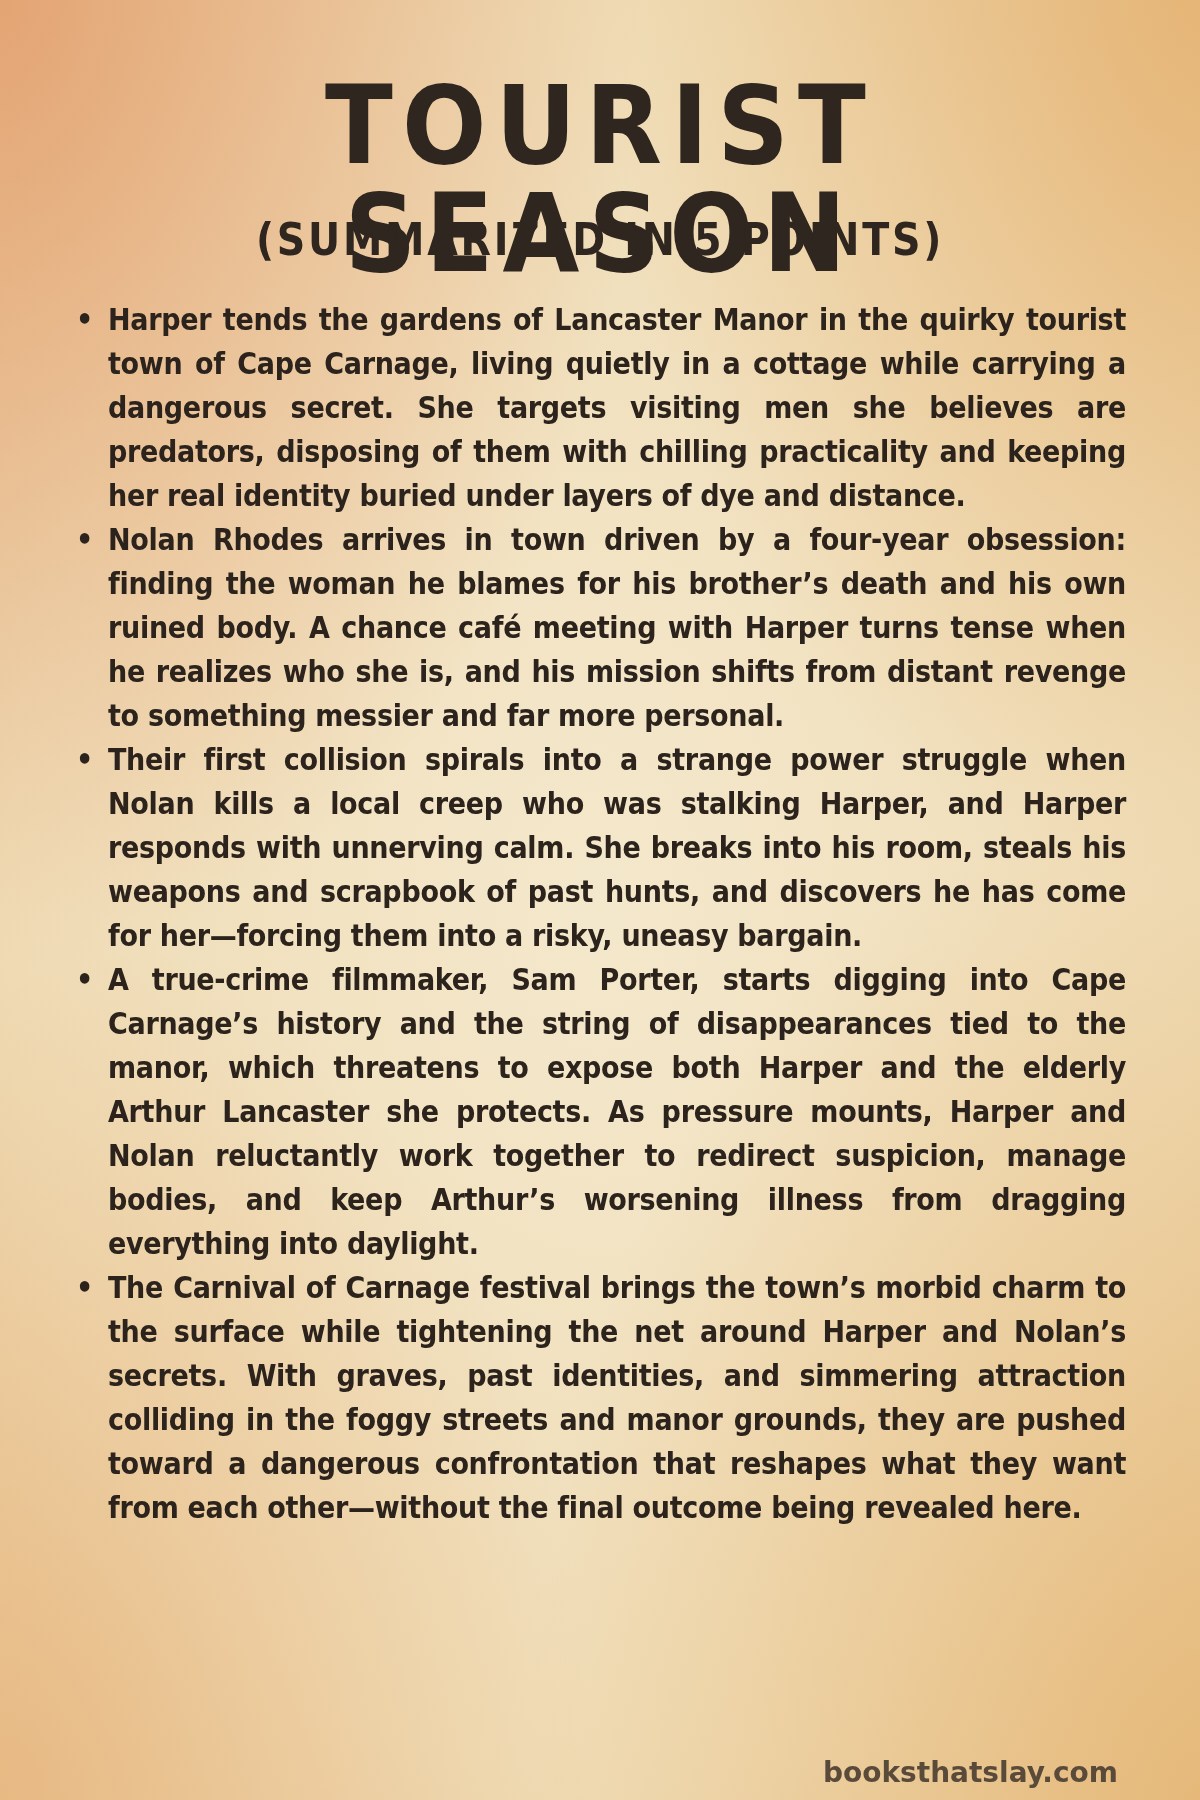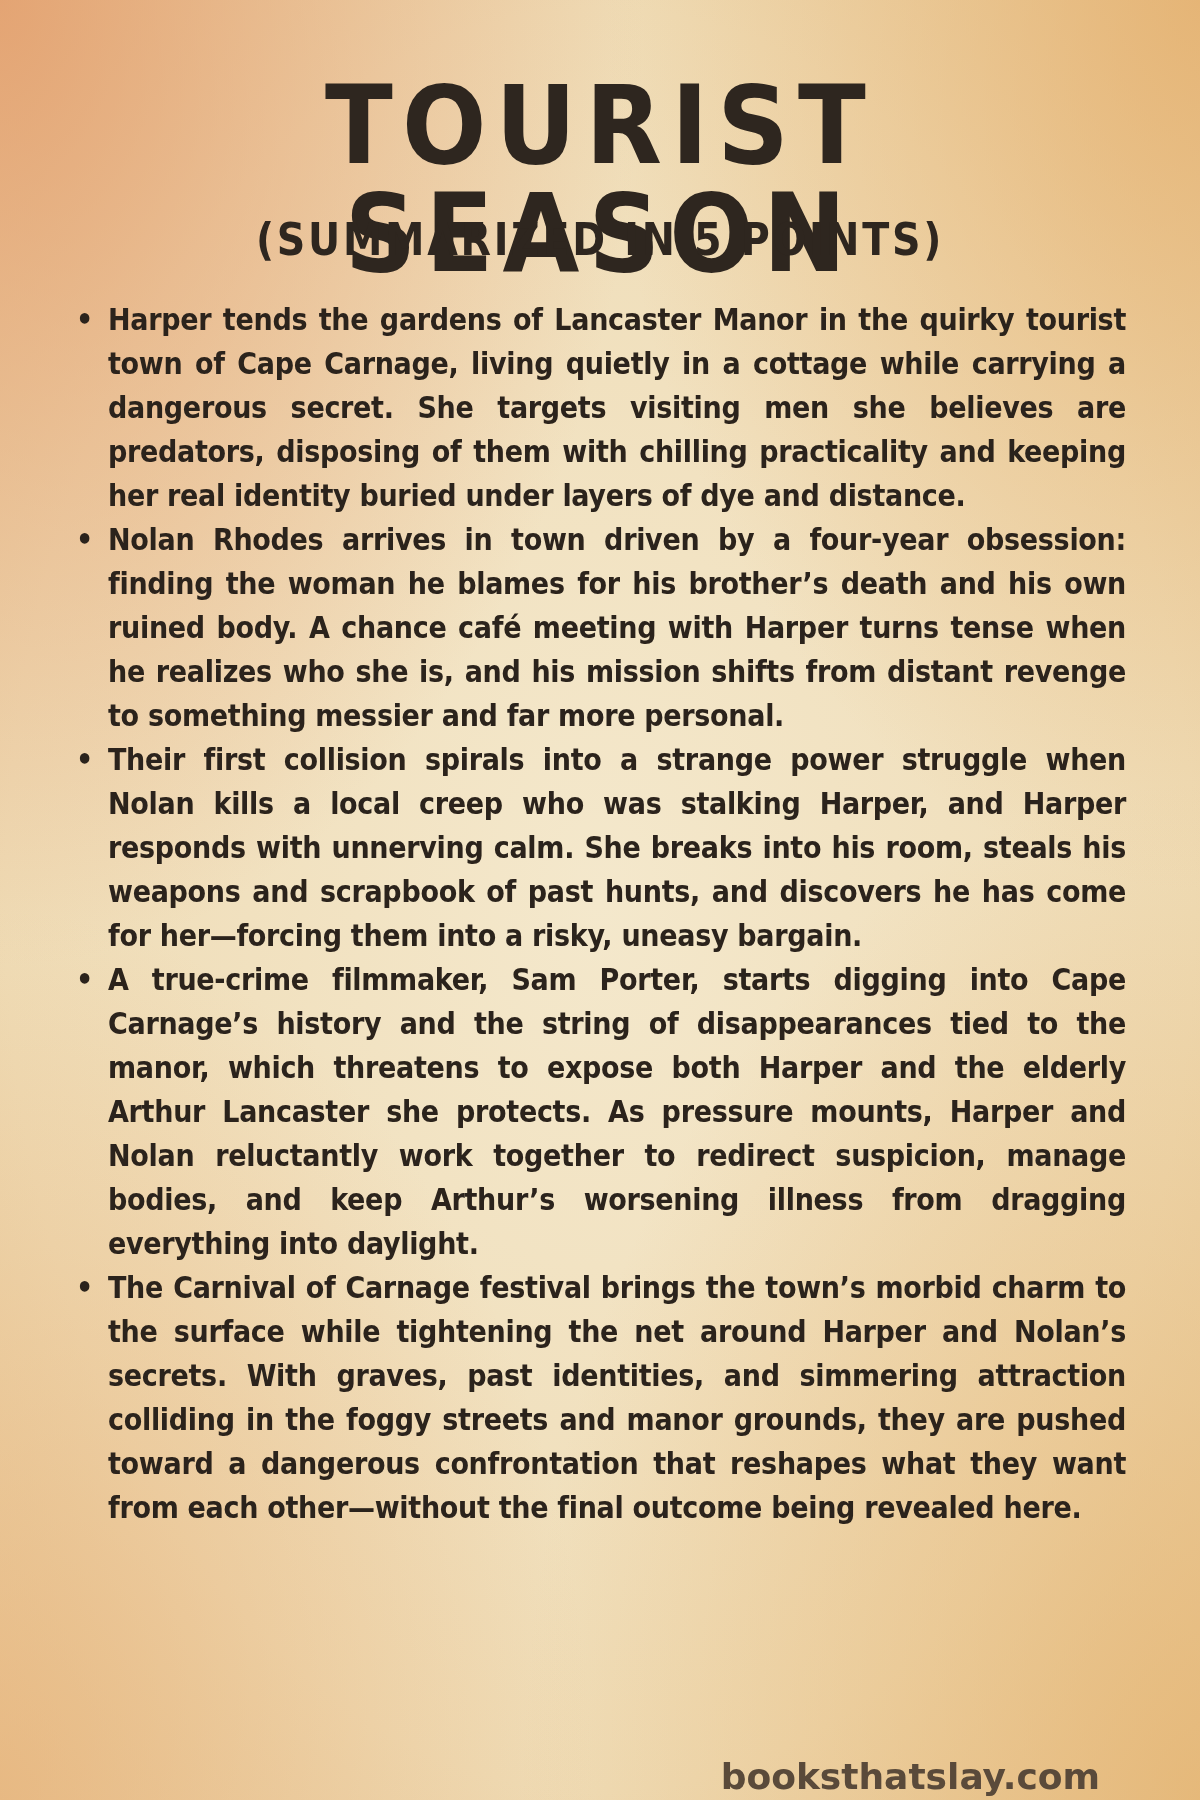--- a/index.html
+++ b/index.html
@@ -40,23 +40,23 @@
     font-family: "DejaVu Sans Condensed", "DejaVu Sans", sans-serif;
     font-weight: bold; font-size: 30px; line-height: 44px;
     text-align: justify; color: #2b231c;
     letter-spacing: -0.3px;
   }
   .bullet {
     position: absolute; left: 4px; top: 0; width: 20px;
     font-size: 30px; line-height: 44px;
   }
   .footer {
-    position: absolute; right: 100px; top: 1756px;
+    position: absolute; right: 82px; top: 1756px;
     font-family: "DejaVu Sans", sans-serif;
-    font-weight: bold; font-size: 36px; color: #5a4a3a;
+    font-weight: bold; font-size: 28px; color: #5a4a3a;
   }
 </style>
 </head>
 <body>
 
 <div class="page">
   <h1 class="title" style="margin:0;">TOURIST SEASON</h1>
   <h2 class="subtitle" style="margin:0;">(SUMMARIZED IN 5 POINTS)</h2>
 
   <ul class="points">

